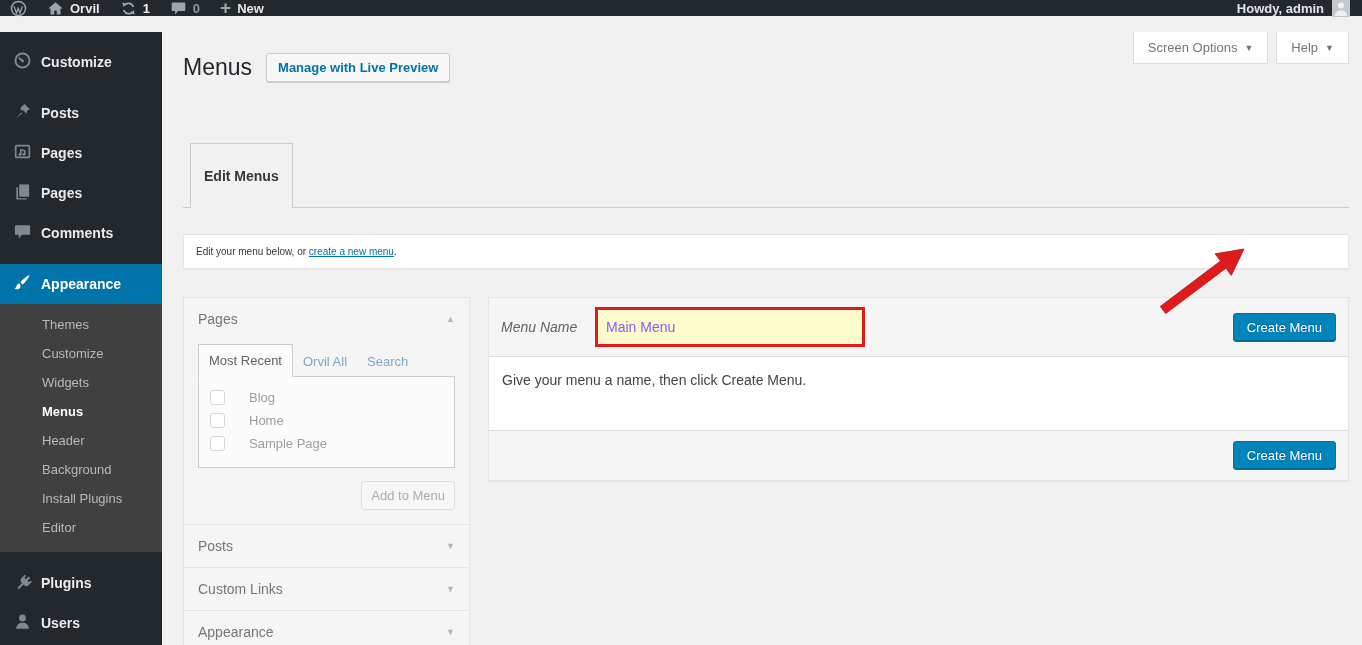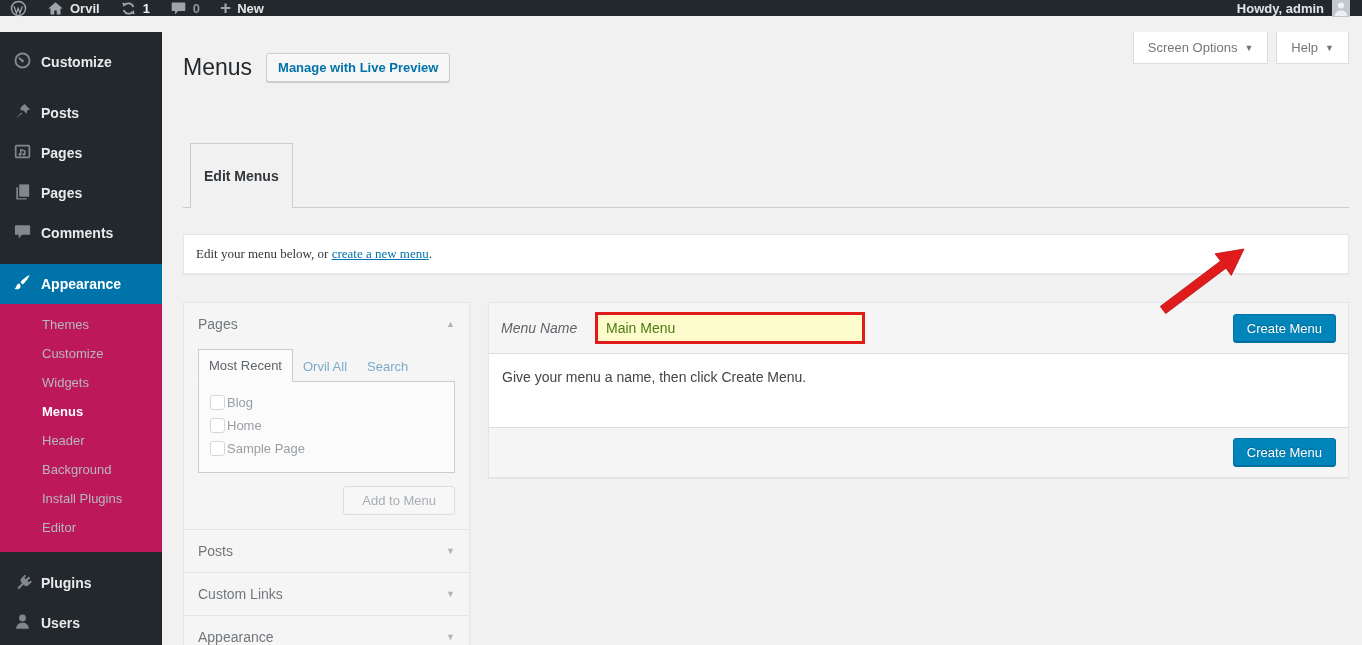--- a/index.html
+++ b/index.html
@@ -22,21 +22,21 @@
   
   .sidebar { position:absolute; top:32px; left:0; bottom:0; width:162px; background:#23282d; z-index:30; }
   .menu { list-style:none; padding-top:10px; }
   .mi { position:relative; display:flex; align-items:center; gap:9px; padding:9px 8px 9px 13px;
         color:#e8eaec; font-size:14px; font-weight:bold; cursor:pointer; }
   .mi svg { width:19px; height:19px; flex:0 0 19px; }
   .mi-sep { height:11px; }
   .mi.active { background:#0073aa; color:#fff; }
   .mi.active::after { content:""; position:absolute; right:-8px; top:50%; margin-top:-8px;
         border:8px solid transparent; border-left-color:#0073aa; }
-  .submenu { list-style:none; background:#be185d; padding:6px 0 10px; }
+  .submenu { list-style:none; background:#404040; padding:6px 0 10px; }
   .submenu li { padding:7px 0 7px 42px; color:#b4b9be; font-size:13px; cursor:pointer; }
   .submenu li.current { color:#fff; font-weight:bold; }
 
   
   .content { position:absolute; top:32px; left:162px; right:0; bottom:0; padding:0 13px 0 21px; }
 
   .screen-meta { position:absolute; top:0; right:13px; display:flex; gap:8px; z-index:20;margin-left:16px; }
   .meta-btn { background:#fff; border:1px solid #ddd; border-top:none; padding:8px 14px;
       color:#72777c; font-size:13px; display:flex; align-items:center; gap:7px; cursor:pointer; }
   .caret { font-size:9px; color:#72777c; }
@@ -45,52 +45,52 @@
   h1 { font-size:23px; font-weight:normal; color:#23282d; }
   .lp-btn { margin-left:14px; background:#f7f7f7; border:1px solid #ccc; border-radius:3px;
       color:#0073aa; font-size:13px; font-weight:bold; padding:6px 11px; cursor:pointer;
       box-shadow:0 1px 0 #ccc; }
 
   .nav-tab-wrapper { margin-top:17px; border-bottom:1px solid #ccc; padding-left:7px; }
   .nav-tab { display:inline-block; border:1px solid #ccc; border-bottom:none; background:#f1f1f1;
       padding:24px 13px; font-size:14px; font-weight:bold; color:#32373c; position:relative; top:1px; cursor:pointer;margin-top:43px; }
 
   .notice { margin-top:26px; background:#fff; border:1px solid #e5e5e5; box-shadow:0 1px 1px rgba(0,0,0,.04);
-      padding:11px 12px; font-size:13px; color:#32373c;font-family:Liberation Serif, serif; }
+      padding:11px 12px; font-size:10px; color:#32373c; }
   .notice a { color:#0073aa; text-decoration:underline; cursor:pointer; }
 
   .columns { display:flex; gap:18px; margin-top:28px; align-items:flex-start; }
   .left-col { flex:0 0 287px; }
   .right-col { flex:1; }
 
   
   .postbox { border:1px solid #e5e5e5; background:#f5f5f5; margin-top:-1px; }
   .postbox:first-child { margin-top:0; }
   .pb-header { display:flex; align-items:center; justify-content:space-between; padding:13px 14px;
       font-size:14px; color:#72777c; cursor:pointer; }
   .pb-caret { font-size:9px; color:#b0b5ba; }
   .pb-body { padding:4px 14px 14px; }
   .inner-tabs { display:flex; align-items:flex-end; font-size:13px; position:relative; z-index:2; margin-bottom:-1px; }
   .itab { padding:8px 10px; cursor:pointer; }
   .itab.active { background:#fbfbfb; border:1px solid #ccc; border-bottom:1px solid #fbfbfb; color:#5f6469; }
   .itab.link { color:#7cabc7; }
   .checklist { border:1px solid #ccc; background:#fbfbfb; padding:13px 11px; height:92px; }
-  .chk-row { display:flex; align-items:flex-end; gap:2px; margin-bottom:8px; font-size:13px; color:#9a9fa4; }
+  .chk-row { display:flex; align-items:flex-end; gap:24px; margin-bottom:8px; font-size:13px; color:#9a9fa4; }
   .chk-box { width:15px; height:15px; background:#fff; border:1px solid #d5d7da; border-radius:3px; flex:0 0 15px; cursor:pointer; }
   .add-row { display:flex; justify-content:flex-end; padding-top:13px; }
   .btn-disabled { background:#f7f7f7; border:1px solid #ddd; border-radius:3px; color:#a8adb2;
-      font-size:13px; padding:6px 18px; }
+      font-size:13px; padding:6px 9px; }
 
   
   .menu-edit { border:1px solid #e5e5e5; box-shadow:0 1px 1px rgba(0,0,0,.04); }
   .me-header { display:flex; align-items:center; background:#f5f5f5; border-bottom:1px solid #ddd; padding:9px 12px; }
   .mn-label { font-style:italic; color:#5f6469; font-size:14px; width:84px; flex:0 0 84px; }
   .mn-wrap { border:3px solid #e11b1b; margin-left:10px; }
-  .mn-input { width:264px; height:26px; border:none; outline:none; background:#fbfbcb;
-      padding:0 8px; font-size:14px; color:#4d7c0f; font-family:"Liberation Sans",sans-serif; }
+  .mn-input { width:264px; height:34px; border:none; outline:none; background:#fbfbcb;
+      padding:0 8px; font-size:14px; color:#8b5cf6; font-family:"Liberation Sans",sans-serif; }
   .btn-primary { margin-left:auto; background:#0085ba; border:1px solid #0073aa; border-radius:3px;
       color:#fff; font-size:13px; padding:6px 13px; cursor:pointer; box-shadow:inset 0 -1px 0 #006799;
       text-shadow:0 -1px 1px #005d8c; }
   .me-body { background:#fff; padding:15px 13px 42px; font-size:14px; color:#444; }
   .me-footer { background:#f5f5f5; border-top:1px solid #ddd; padding:10px 12px; display:flex; justify-content:flex-end; }
 
   
   .anno-arrow { position:absolute; left:1155px; top:242px; width:100px; height:80px; z-index:60; pointer-events:none; }
 </style>
 </head>

